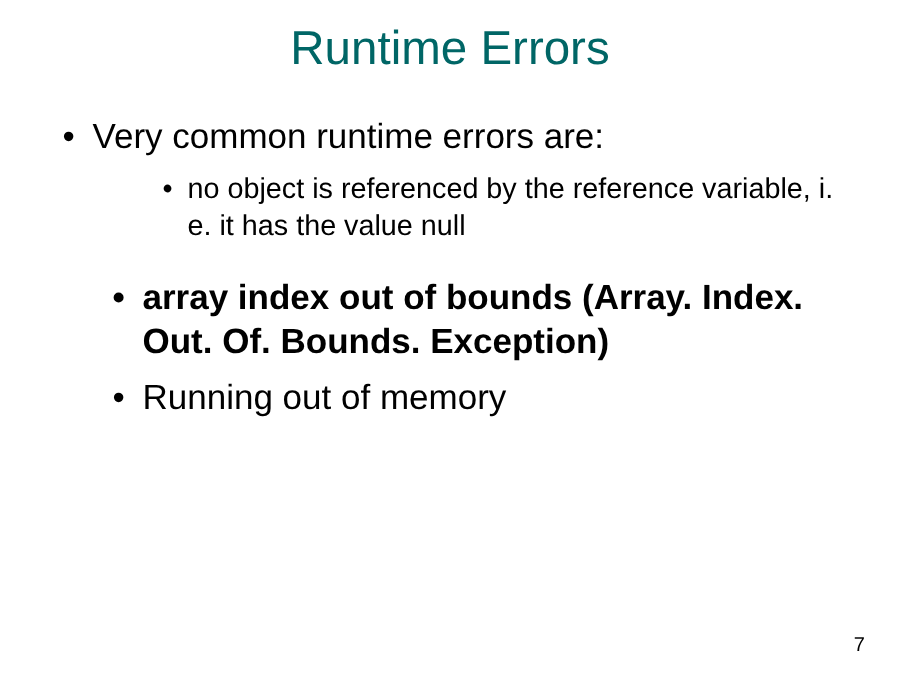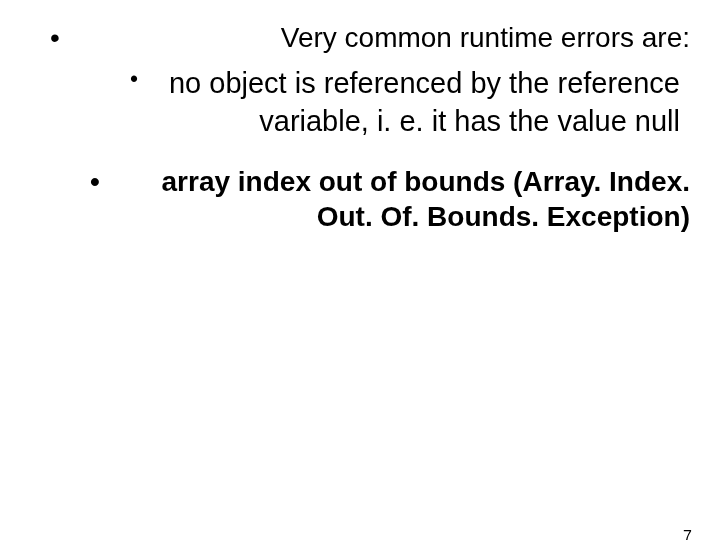--- a/index.html
+++ b/index.html
@@ -21,21 +21,20 @@
   .title {
     text-align: center;
     font-size: 38px;
     color: #006666;
     padding-top: 18px;
     padding-bottom: 10px;
     font-weight: normal;
   }
   .body {
     padding: 0 30px 0 50px;
-    text-align: right;
   }
   ul {
     list-style: none;
     margin: 0;
     padding: 0;
   }
   li {
     position: relative;
   }
   .l1 {
@@ -59,21 +58,21 @@
     padding-left: 24px;
   }
   .l2::before {
     content: "•";
     position: absolute;
     left: 0;
     top: 0;
     font-size: 28px;
   }
   .l3 {
-    font-size: 29px;
+    font-size: 23px;
     line-height: 1.3;
     margin-top: 10px;
     margin-left: 80px;
     padding-left: 20px;
     padding-right: 10px;
   }
   .l3::before {
     content: "•";
     position: absolute;
     left: 0;
@@ -92,23 +91,25 @@
     bottom: 14px;
     right: 28px;
     font-size: 16px;
     color: #000;
   }
 </style>
 </head>
 <body>
 
 <div class="slide">
+  <div class="title">Runtime Errors</div>
 
   <div class="body">
     <ul>
       <li class="l1">Very common runtime errors are:</li>
       <li class="l3">no object is referenced by the reference variable, i. e. it has the value null</li>
       <li class="l2 gap-top">array index out of bounds (Array. Index. Out. Of. Bounds. Exception)</li>
+      <li class="l2 gap-top-small">Running out of memory</li>
     </ul>
   </div>
 
   <div class="page-num">7</div>
 </div>
 
 </body></html>

